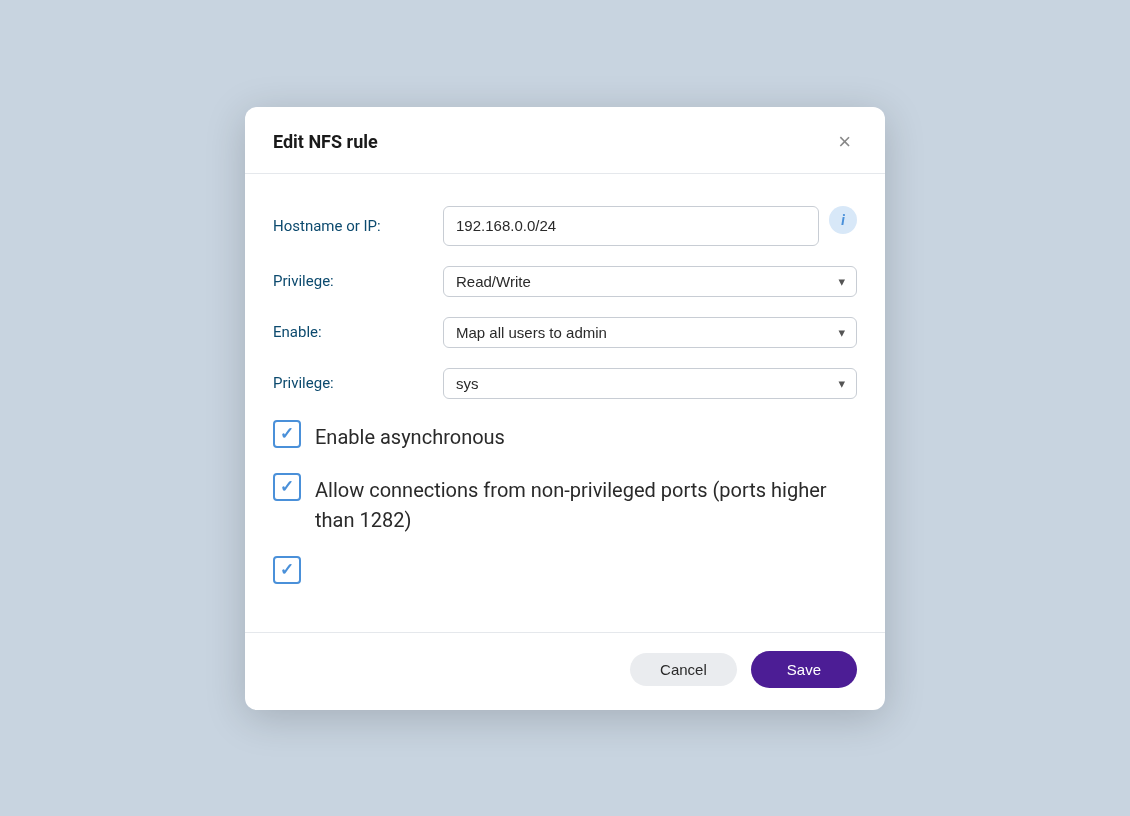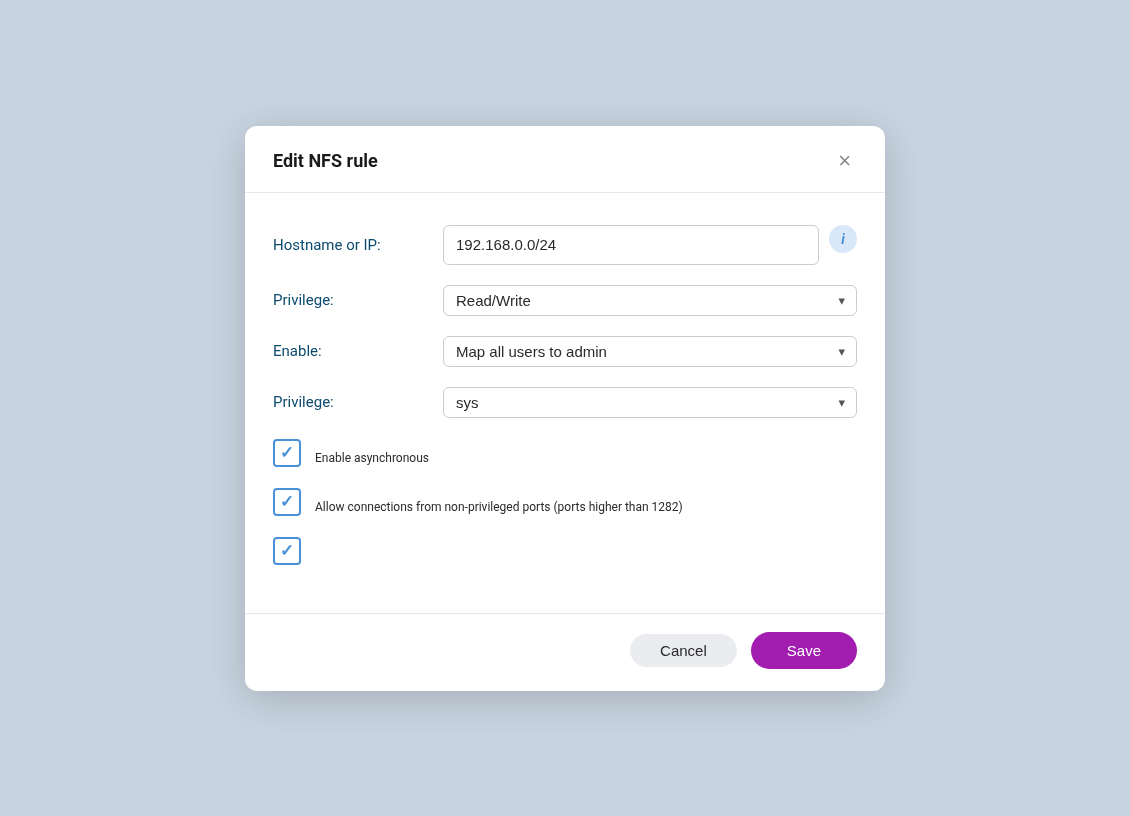--- a/index.html
+++ b/index.html
@@ -166,26 +166,25 @@
     }
 
     .checkmark {
       color: #4a90d9;
       font-size: 17px;
       font-weight: 700;
       line-height: 1;
     }
 
     .checkbox-label {
-      font-size: 12px;
+      font-size: 20px;
       color: #2a2a2a;
       margin-left: 14px;
       line-height: 1.5;
       padding-top: 3px;
-      margin-top: 8px;
     }
 
     .dialog-footer {
       border-top: 1px solid #e5e8ec;
       padding: 18px 28px 22px 28px;
       display: flex;
       align-items: center;
       justify-content: flex-end;
       gap: 14px;
     }
@@ -195,21 +194,21 @@
       border: none;
       border-radius: 20px;
       padding: 8px 30px;
       font-size: 15px;
       color: #2a2a2a;
       cursor: pointer;
       font-weight: 400;
     }
 
     .btn-save {
-      background: #a21caf;
+      background: #4c1d95;
       border: none;
       border-radius: 20px;
       padding: 10px 36px;
       font-size: 15px;
       color: #fff;
       cursor: pointer;
       font-weight: 500;
     }
   </style>
 </head>

